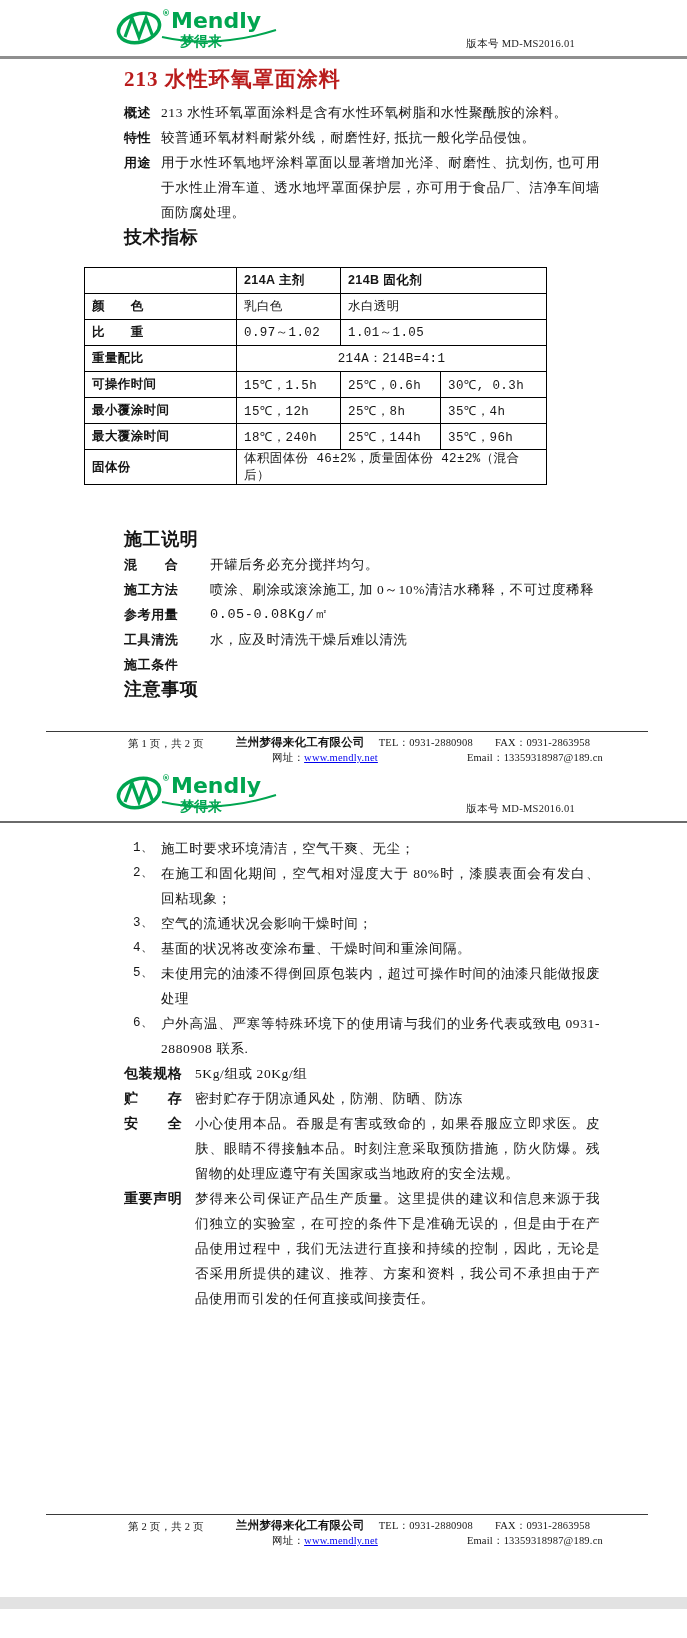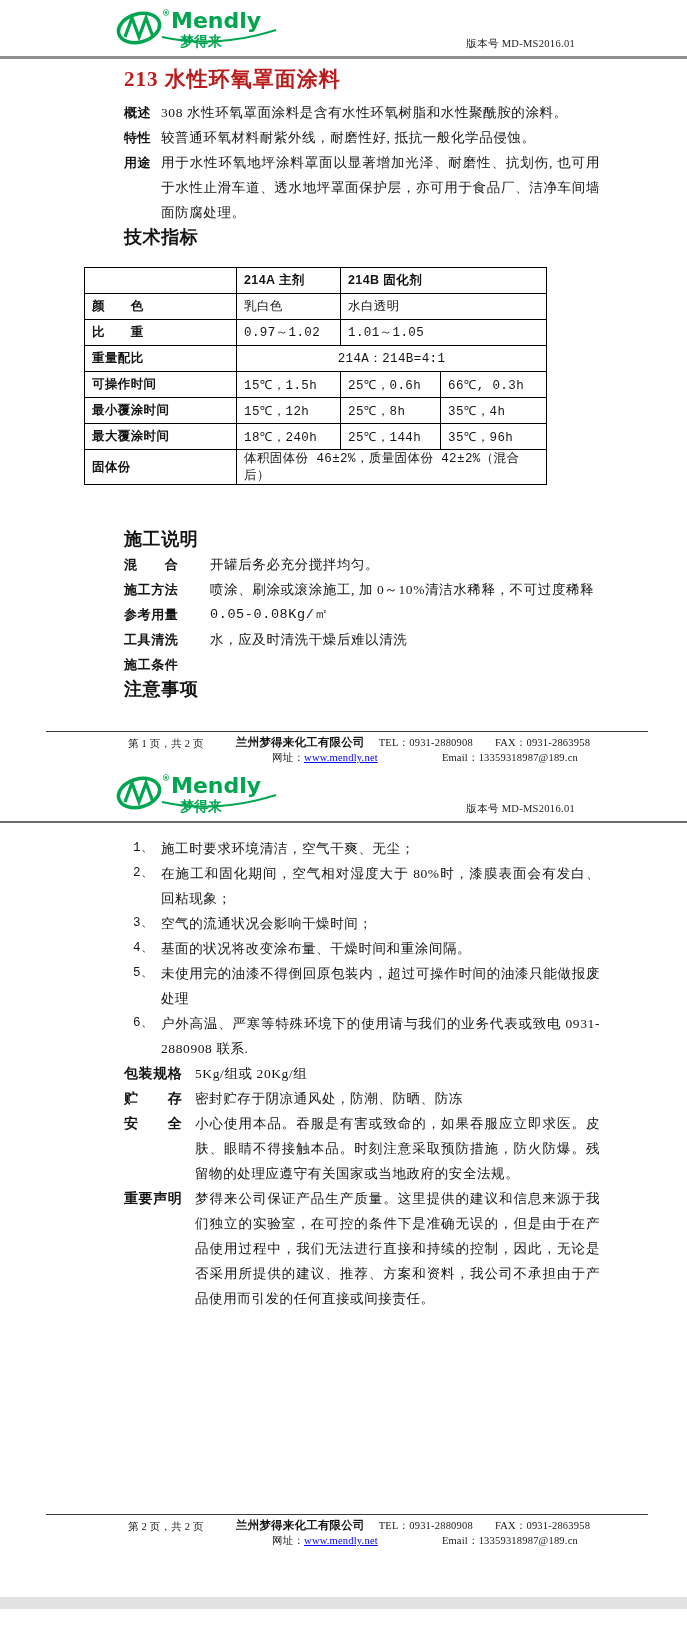--- a/index.html
+++ b/index.html
@@ -65,21 +65,21 @@
     font-size:10.5px;display:flex;align-items:flex-start;letter-spacing:0.2px;
   }
   .page1 .pg-footer{bottom:0;}
   .page2 .pg-footer{bottom:49px;}
   .f-page{margin-left:82px;width:108px;line-height:14px;padding-top:2px;}
   .f-block{flex:1;}
   .f-l1{display:flex;align-items:baseline;}
   .f-company{font-weight:bold;font-size:11.5px;font-family:"Liberation Sans","DejaVu Sans",sans-serif;}
   .f-tel{margin-left:14px;}
   .f-fax{margin-left:22px;}
-  .f-l2{display:flex;margin-top:1px;}
+  .f-l2{display:flex;margin-top:1px;gap:25px;}
   .f-site{margin-left:36px;}
   .f-email{margin-left:64px;}
   a.site-link{color:#0000ee;text-decoration:underline;}
 
   .page-end-band{height:12px;background:#e2e2e2;}
 
   
   .logo-svg text{font-family:"DejaVu Sans","Liberation Sans",sans-serif;}
 </style>
 </head>
@@ -101,21 +101,21 @@
         </svg>
       </div>
       <div class="version">版本号 MD-MS2016.01</div>
     </header>
 
     <div class="content">
       <h1 class="doc-title">213 水性环氧罩面涂料</h1>
 
       <div class="row">
         <span class="lbl">概述</span>
-        <span class="txt">308 水性环氧罩面涂料是含有水性环氧树脂和水性聚酰胺的涂料。</span>
+        <span class="txt">213 水性环氧罩面涂料是含有水性环氧树脂和水性聚酰胺的涂料。</span>
       </div>
       <div class="row">
         <span class="lbl">特性</span>
         <span class="txt">较普通环氧材料耐紫外线，耐磨性好, 抵抗一般化学品侵蚀。</span>
       </div>
       <div class="row">
         <span class="lbl">用途</span>
         <span class="txt">用于水性环氧地坪涂料罩面以显著增加光泽、耐磨性、抗划伤, 也可用于水性止滑车道、透水地坪罩面保护层，亦可用于食品厂、洁净车间墙面防腐处理。</span>
       </div>
 
@@ -146,21 +146,21 @@
         <td class="tval" colspan="2">1.01～1.05</td>
       </tr>
       <tr>
         <td class="tlbl">重量配比</td>
         <td class="tval center" colspan="3">214A：214B=4:1</td>
       </tr>
       <tr>
         <td class="tlbl">可操作时间</td>
         <td class="tval">15℃，1.5h</td>
         <td class="tval">25℃，0.6h</td>
-        <td class="tval">66℃, 0.3h</td>
+        <td class="tval">30℃, 0.3h</td>
       </tr>
       <tr>
         <td class="tlbl">最小覆涂时间</td>
         <td class="tval">15℃，12h</td>
         <td class="tval">25℃，8h</td>
         <td class="tval">35℃，4h</td>
       </tr>
       <tr>
         <td class="tlbl">最大覆涂时间</td>
         <td class="tval">18℃，240h</td>

